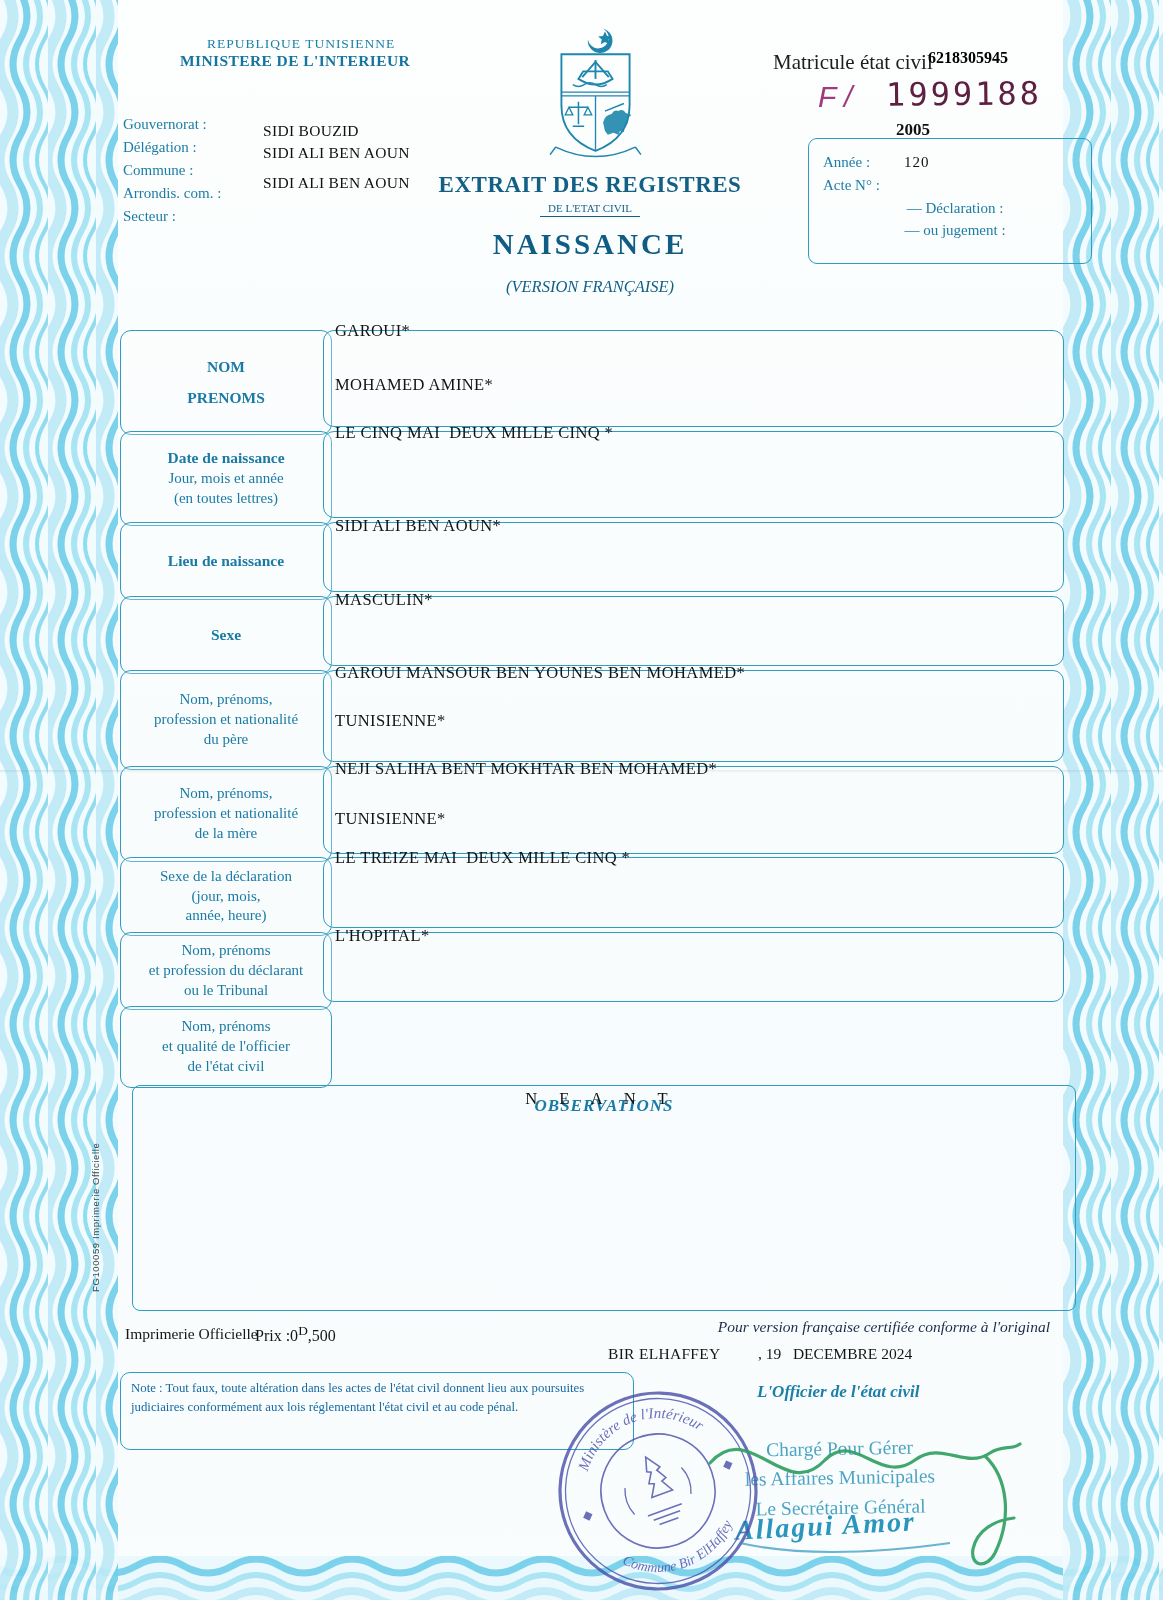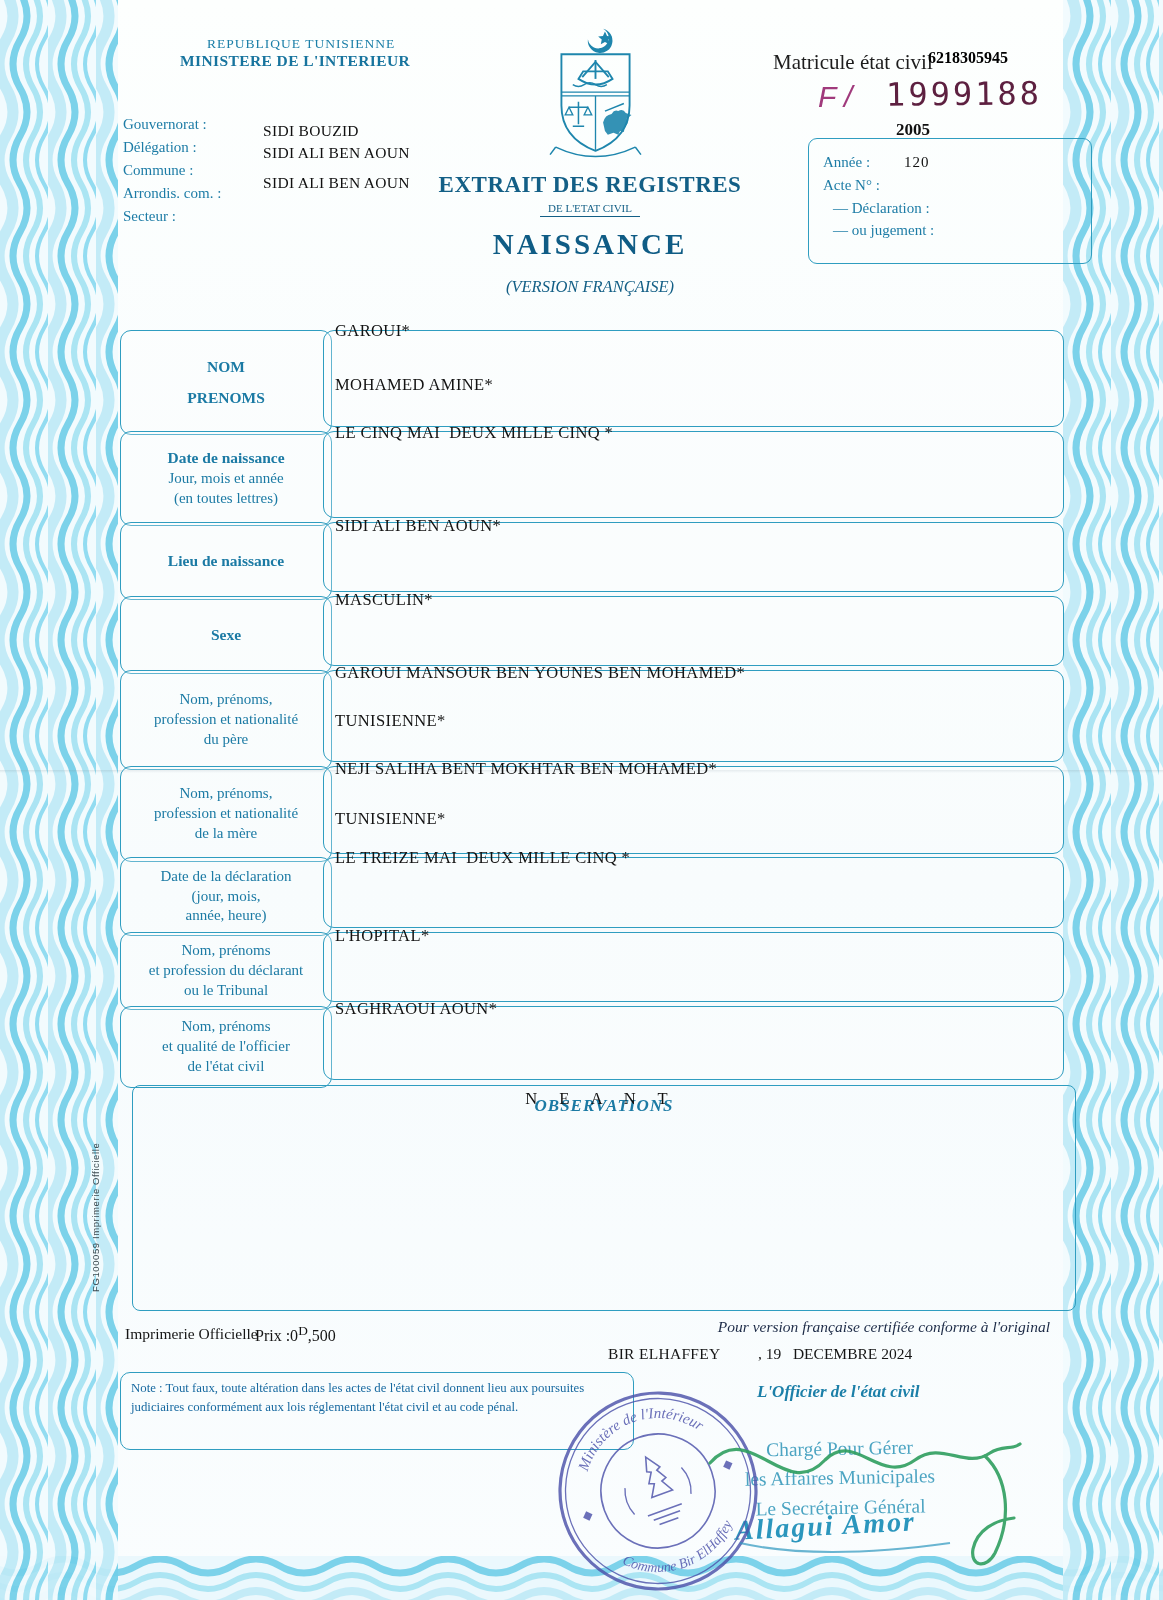--- a/index.html
+++ b/index.html
@@ -37,21 +37,21 @@
 
   .titleblock{position:absolute;left:320px;top:172px;width:540px;text-align:center;color:#135f86;}
   .t1{font-size:23px;font-weight:bold;letter-spacing:.5px;}
   .t2{display:inline-block;font-size:11px;margin-top:3px;padding:0 8px 2px;border-bottom:1.6px solid #135f86;}
   .t3{font-size:29px;font-weight:bold;letter-spacing:3px;margin-top:11px;color:#0f5c85;}
   .t4{font-size:16.5px;font-style:italic;margin-top:16px;}
 
   .acte-box{position:absolute;left:808px;top:138px;width:254px;height:112px;
             border:1.7px solid #2f9dc0;border-radius:9px;padding:12px 14px 0;
             color:#1d7ca6;font-size:15px;line-height:1.52;}
-  .acte-indent{margin-left:10px;}
+  .acte-indent{margin-left:10px;text-align:center;}
   .acte-val{color:#111;margin-left:34px;letter-spacing:1px;}
 
   
   .cell{position:absolute;border:1.7px solid #2f9dc0;border-radius:11px;background:rgba(255,255,255,.25);}
   .lbl{left:120px;width:202px;display:flex;flex-direction:column;justify-content:center;align-items:center;
        text-align:center;color:#1b7aa4;font-size:15px;line-height:1.32;padding:4px;}
   .val{left:323px;width:739px;color:#131313;font-size:16.5px;}
   .val span{position:absolute;left:11px;white-space:pre;letter-spacing:.4px;}
   .bold{font-weight:bold;font-size:15.5px;}
   .gap{row-gap:10px;}
@@ -216,44 +216,41 @@
     <span>Nom, prénoms,</span>
     <span>profession et nationalité</span>
     <span>de la mère</span>
   </div>
   <div class="cell val p6">
     <span style="top:-8px">NEJI SALIHA BENT MOKHTAR BEN MOHAMED*</span>
     <span style="top:42px">TUNISIENNE*</span>
   </div>
 
   <div class="cell lbl p7">
-    <span>Date de la déclaration</span>
+    <span>Sexe de la déclaration</span>
     <span>(jour, mois,</span>
     <span>année, heure)</span>
   </div>
   <div class="cell val p7">
     <span style="top:-10px">LE TREIZE MAI  DEUX MILLE CINQ *</span>
   </div>
 
   <div class="cell lbl p8">
     <span>Nom, prénoms</span>
     <span>et profession du déclarant</span>
     <span>ou le Tribunal</span>
   </div>
   <div class="cell val p8">
     <span style="top:-7px">L'HOPITAL*</span>
   </div>
 
   <div class="cell lbl p9">
     <span>Nom, prénoms</span>
     <span>et qualité de l'officier</span>
     <span>de l'état civil</span>
-  </div>
-  <div class="cell val p9">
-    <span style="top:-8px">SAGHRAOUI AOUN*</span>
   </div>
 
   <div class="obs">
     <span class="obs-title">OBSERVATIONS</span>
     <span class="obs-value">N E A N T</span>
   </div>
 
   <span class="abs imprimerie">Imprimerie Officielle</span>
   <span class="abs prix"><span>Prix :0</span><sup>D</sup><span>,500</span></span>
   <span class="abs certification">Pour version française certifiée conforme à l'original</span>

